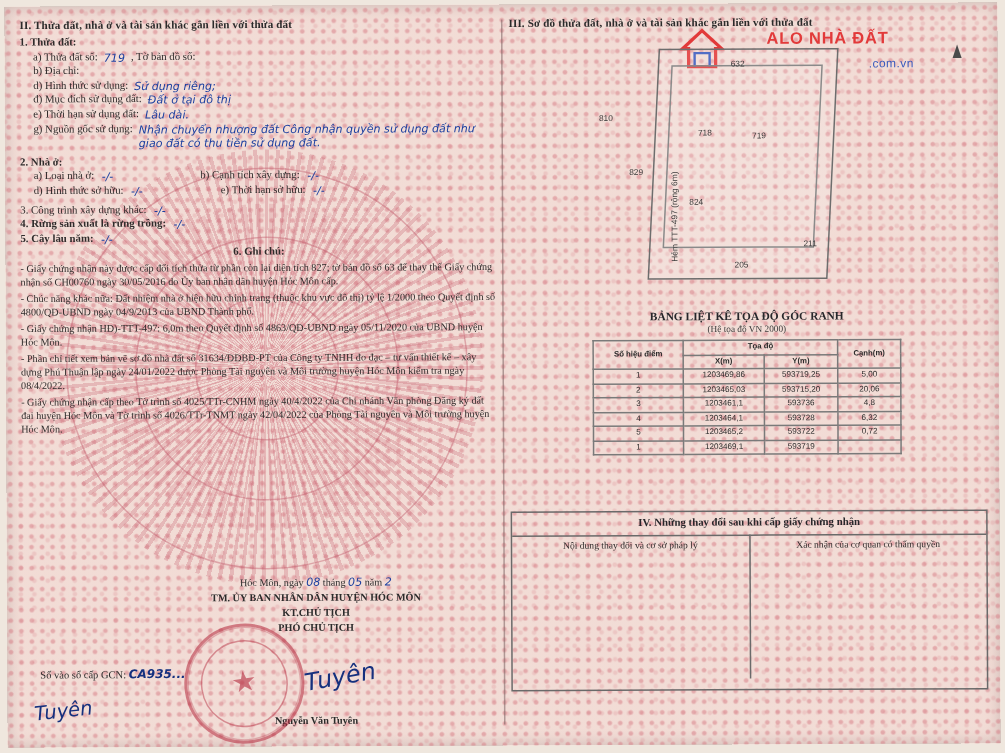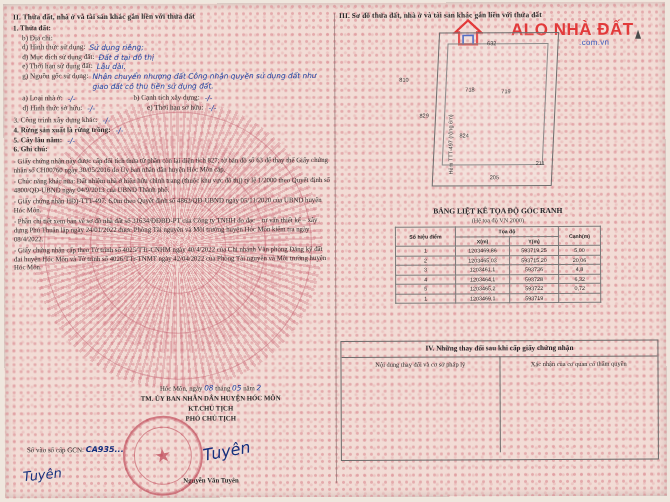--- a/index.html
+++ b/index.html
@@ -153,21 +153,21 @@
     position:absolute;left:188px;top:430px;font-family:"DejaVu Sans",sans-serif;
     font-style:italic;color:#15307e;font-size:16px;transform:rotate(-10deg);
   }
   
   .wm{position:absolute;right:8px;top:6px;width:196px;height:40px;}
   .wm .house{
     position:absolute;left:0;top:2px;width:30px;height:28px;
   }
   .wm .txt1{
     position:absolute;left:58px;top:4px;font-family:"Liberation Sans",sans-serif;
-    font-weight:bold;font-size:17px;color:#e23a3a;letter-spacing:.5px;
+    font-weight:bold;font-size:11px;color:#e23a3a;letter-spacing:.5px;
   }
   .wm .txt2{
     position:absolute;left:126px;top:22px;font-family:"Liberation Sans",sans-serif;
     font-size:8px;color:#3b5bbd;letter-spacing:.3px;
   }
 </style>
 </head>
 <body>
 
 <div id="page">
@@ -181,20 +181,26 @@
 
     <div class="divider"></div>
 
     <div class="col-left">
 
       <h1 class="sec">II. Thửa đất, nhà ở và tài sản khác gắn liền với thửa đất</h1>
 
       <div class="blk">
         <div style="font-weight:bold;">1. Thửa đất:</div>
 
+        <div class="ind row">
+          <span class="k">a) Thửa đất số:</span>
+          <span class="hand" style="padding:0 4px;">719</span>
+          <span class="k">, Tờ bản đồ số:</span>
+          <span class="hand" style="padding:0 4px;"></span>
+        </div>
 
         <div class="ind row">
           <span class="k">b) Địa chỉ:</span>
         </div>
 
 
         <div class="ind row">
           <span class="k">d) Hình thức sử dụng:</span>
           <span class="hand" style="padding-left:4px;">Sử dụng riêng;</span>
         </div>
@@ -209,20 +215,21 @@
           <span class="hand" style="padding-left:4px;text-align:right;">Lâu dài.</span>
         </div>
 
         <div class="ind row">
           <span class="k">g) Nguồn gốc sử dụng:</span>
           <span class="hand" style="padding-left:4px;display:block;">Nhận chuyển nhượng đất Công nhận quyền sử dụng đất như giao đất có thu tiền sử dụng đất.</span>
         </div>
 
         <div style="height:3px;"></div>
 
+        <div style="font-weight:bold;">2. Nhà ở:</div>
 
         <div class="ind row">
           <span class="k">a) Loại nhà ở:</span>
           <span class="hand" style="padding-left:5px;">-/-</span>
           <span class="k" style="padding-left:58px;">b) Cạnh tích xây dựng:</span>
           <span class="hand" style="padding-left:5px;">-/-</span>
         </div>
 
         <div class="ind row">
           <span class="k">d) Hình thức sở hữu:</span>
@@ -238,21 +245,21 @@
           <span class="hand" style="padding-left:5px;">-/-</span>
         </div>
         <div class="row">
           <span style="font-weight:bold;">4. Rừng sản xuất là rừng trồng:</span>
           <span class="hand" style="padding-left:5px;">-/-</span>
         </div>
         <div class="row">
           <span style="font-weight:bold;">5. Cây lâu năm:</span>
           <span class="hand" style="padding-left:5px;">-/-</span>
         </div>
-        <div style="font-weight:bold;">6. Ghi chú:</div>
+        <div style="font-weight:bold;text-align:center;">6. Ghi chú:</div>
       </div>
 
       <div class="notes" style="margin-top:2px;">
         <p>- Giấy chứng nhận này được cấp đổi tích thửa từ phần còn lại diện tích 827; tờ bản đồ số 63 để thay thế Giấy chứng nhận số CH00760 ngày 30/05/2016 do Ủy ban nhân dân huyện Hóc Môn cấp.</p>
         <p>- Chúc năng khác nữa: Đất nhiệm nhà ở hiện hữu chỉnh trang (thuộc khu vực đô thị) tỷ lệ 1/2000 theo Quyết định số 4800/QĐ-UBND ngày 04/9/2013 của UBND Thành phố.</p>
         <p>- Giấy chứng nhận HĐ)-TTT-497: 6,0m theo Quyết định số 4863/QĐ-UBND ngày 05/11/2020 của UBND huyện Hóc Môn.</p>
         <p>- Phần chỉ tiết xem bản vẽ sơ đồ nhà đất số 31634/ĐĐBĐ-PT của Công ty TNHH đo đạc – tư vấn thiết kế – xây dựng Phú Thuận lập ngày 24/01/2022 được Phòng Tài nguyên và Môi trường huyện Hóc Môn kiểm tra ngày 08/4/2022.</p>
         <p>- Giấy chứng nhận cấp theo Tờ trình số 4025/TTr-CNHM ngày 40/4/2022 của Chi nhánh Văn phòng Đăng ký đất đai huyện Hóc Môn và Tờ trình số 4026/TTr-TNMT ngày 42/04/2022 của Phòng Tài nguyên và Môi trường huyện Hóc Môn.</p>
       </div>
 

